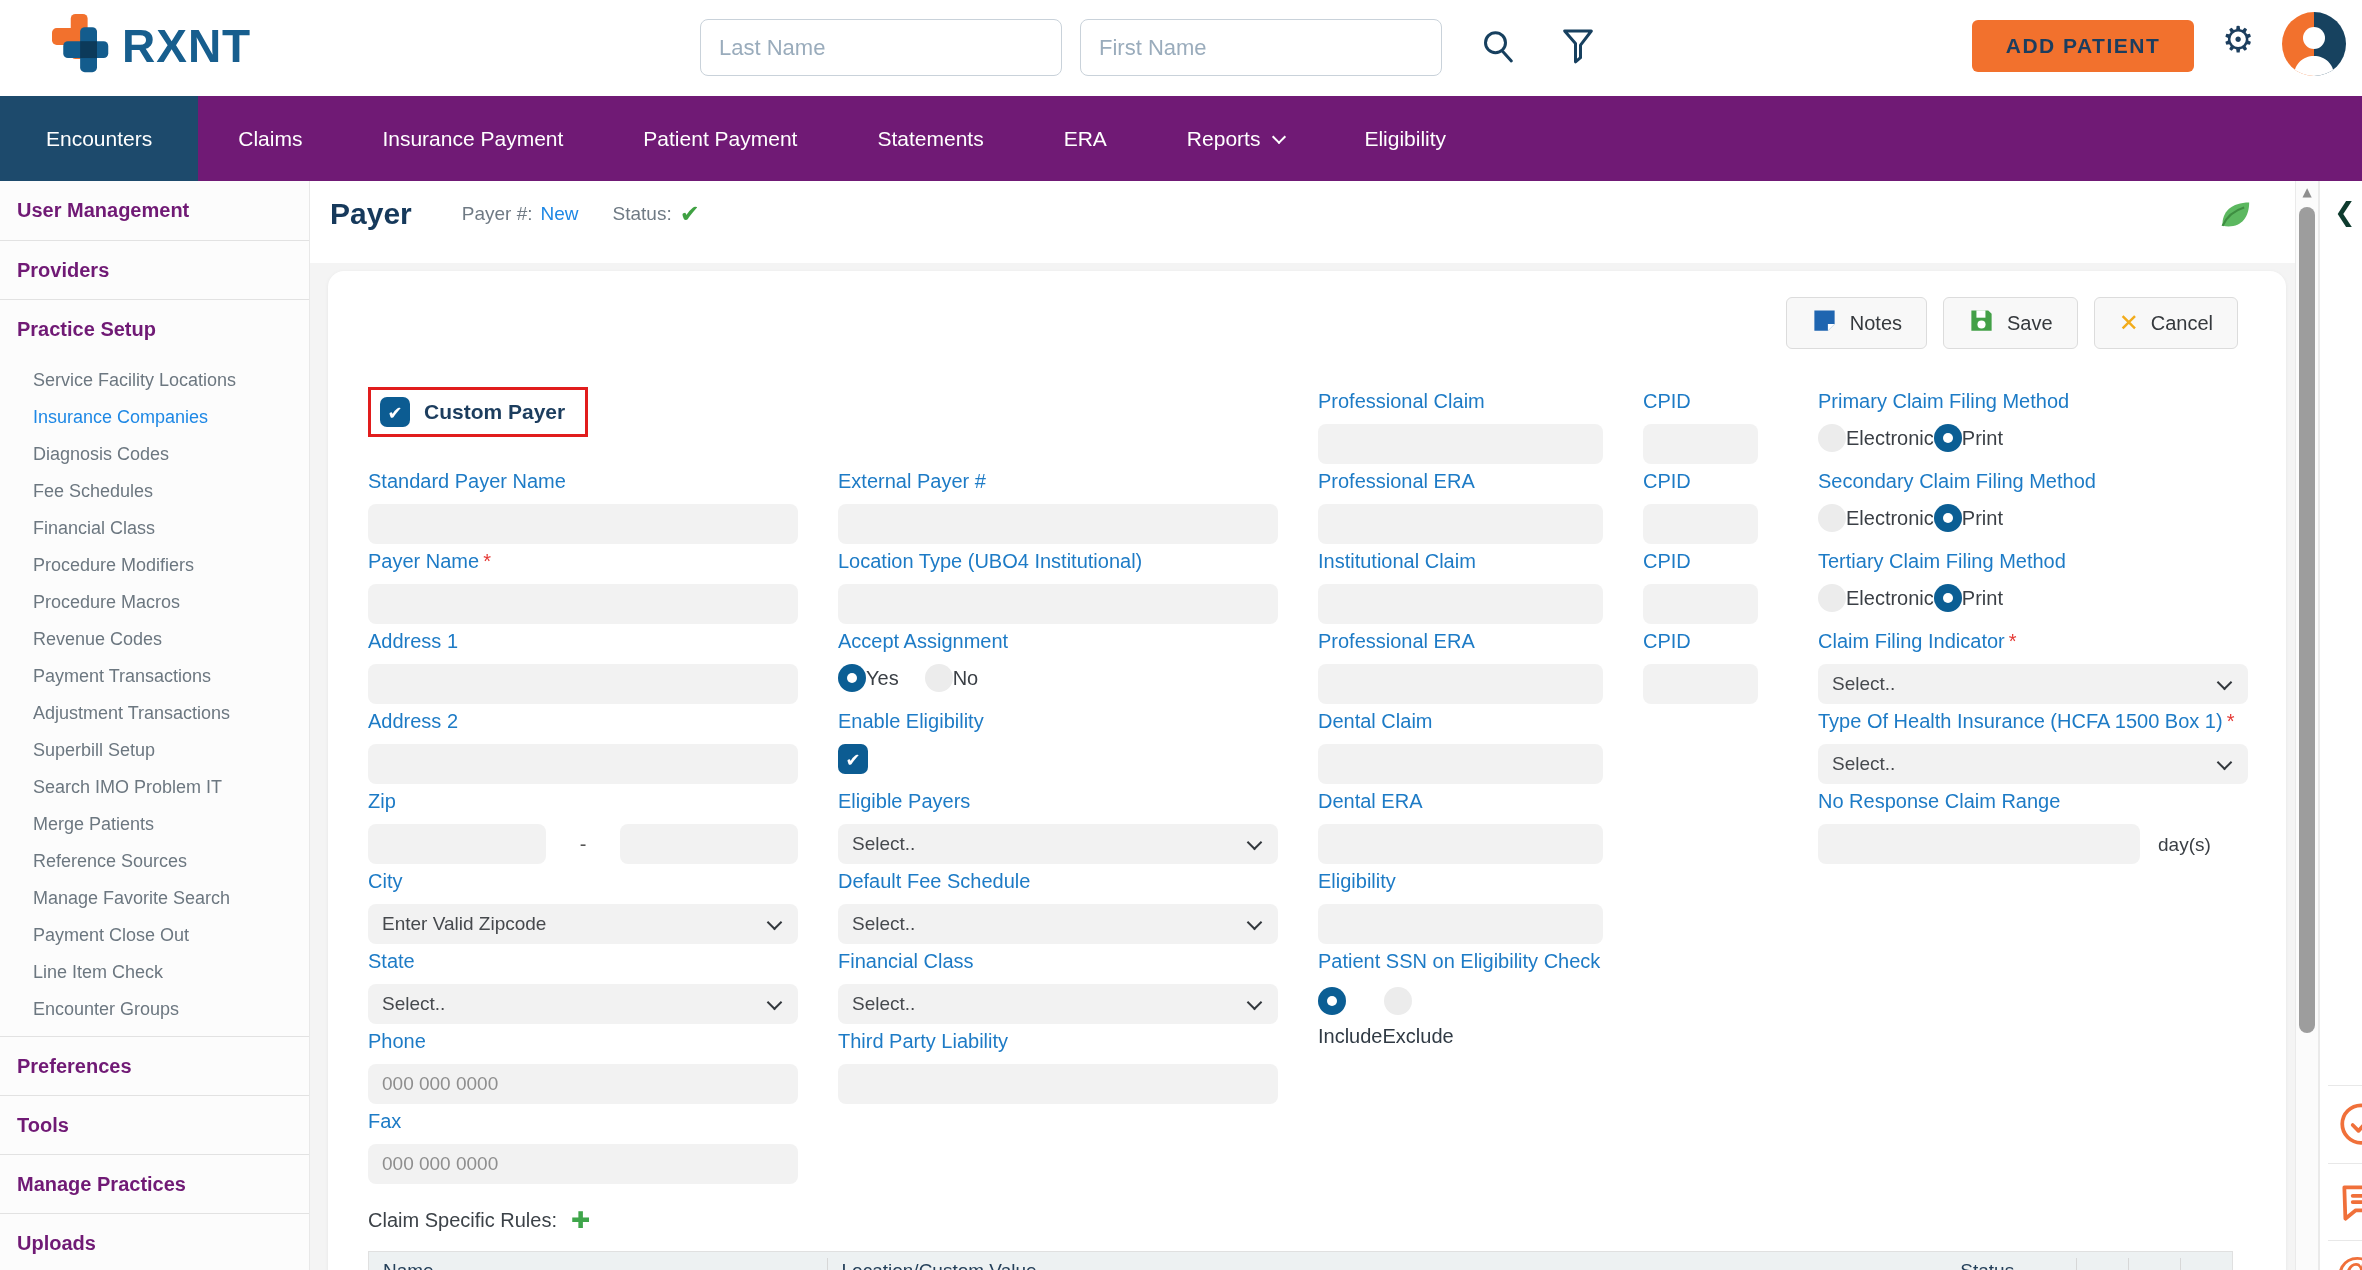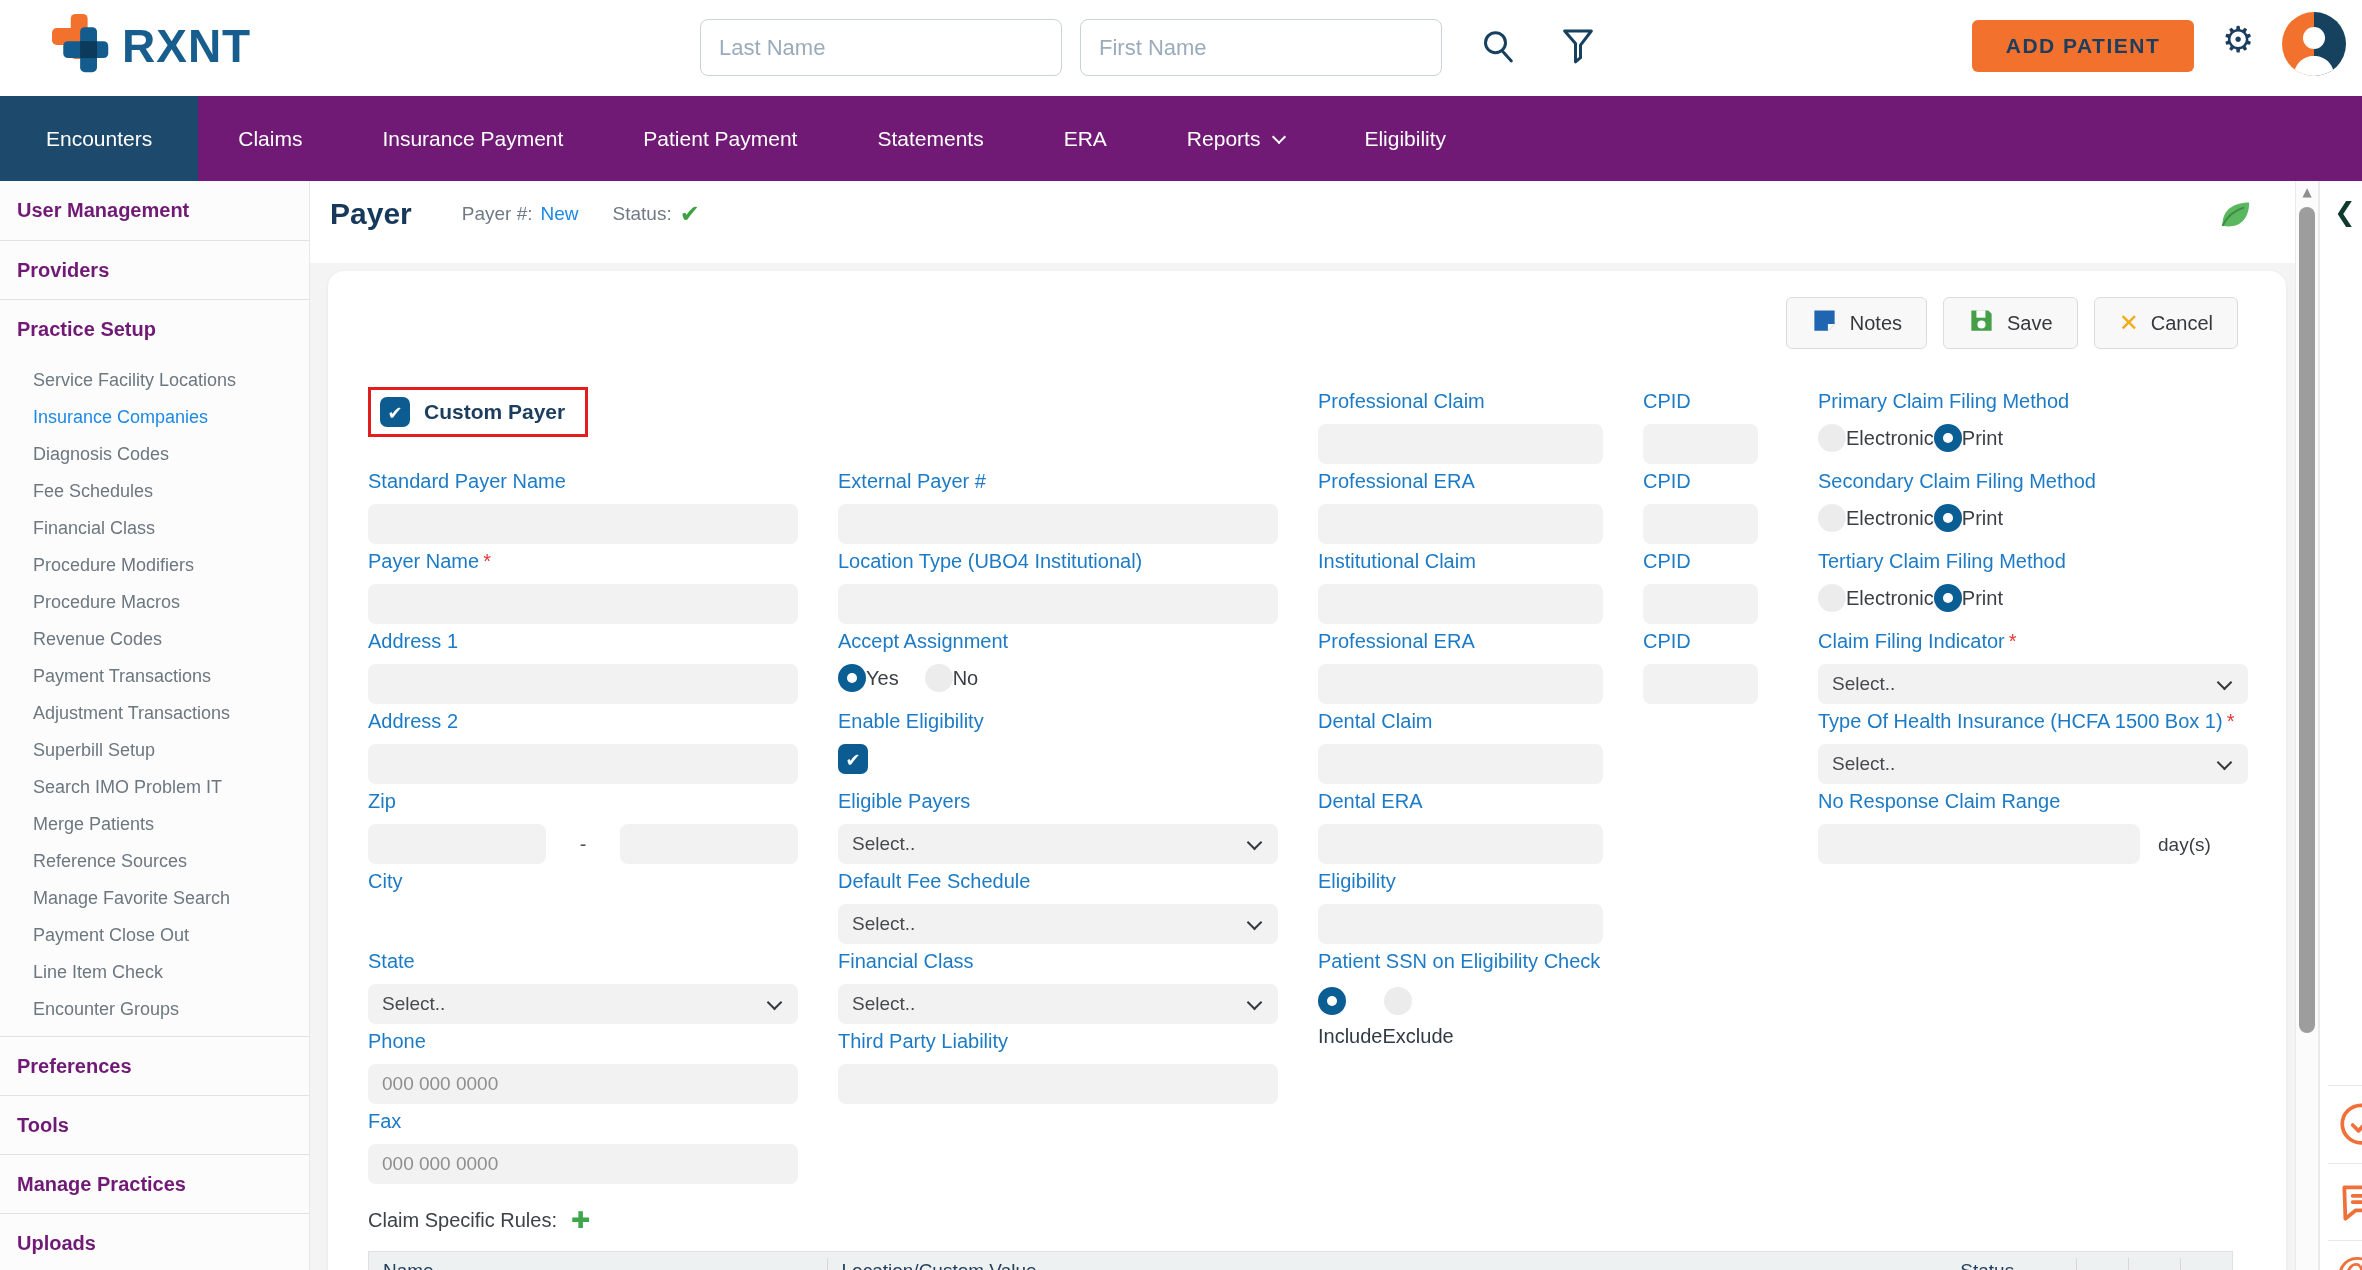--- a/index.html
+++ b/index.html
@@ -429,20 +429,24 @@
         <div style="grid-row:6;grid-column:5">
           <div class="flabel"><span>No Response Claim Range</span></div>
           <div class="nr-row">
             <input class="tin" style="">
             <span class="nr-days">day(s)</span>
           </div>
         </div>
 
         <div style="grid-row:7;grid-column:1">
           <div class="flabel"><span>City</span></div>
+          <div class="fselect">
+            <span>Enter Valid Zipcode</span>
+              <i class="chev"></i>
+          </div>
         </div>
         <div style="grid-row:7;grid-column:2">
           <div class="flabel"><span>Default Fee Schedule</span></div>
           <div class="fselect">
             <span>Select..</span>
               <i class="chev"></i>
           </div>
         </div>
         <div style="grid-row:7;grid-column:3">
           <div class="flabel"><span>Eligibility</span></div>

